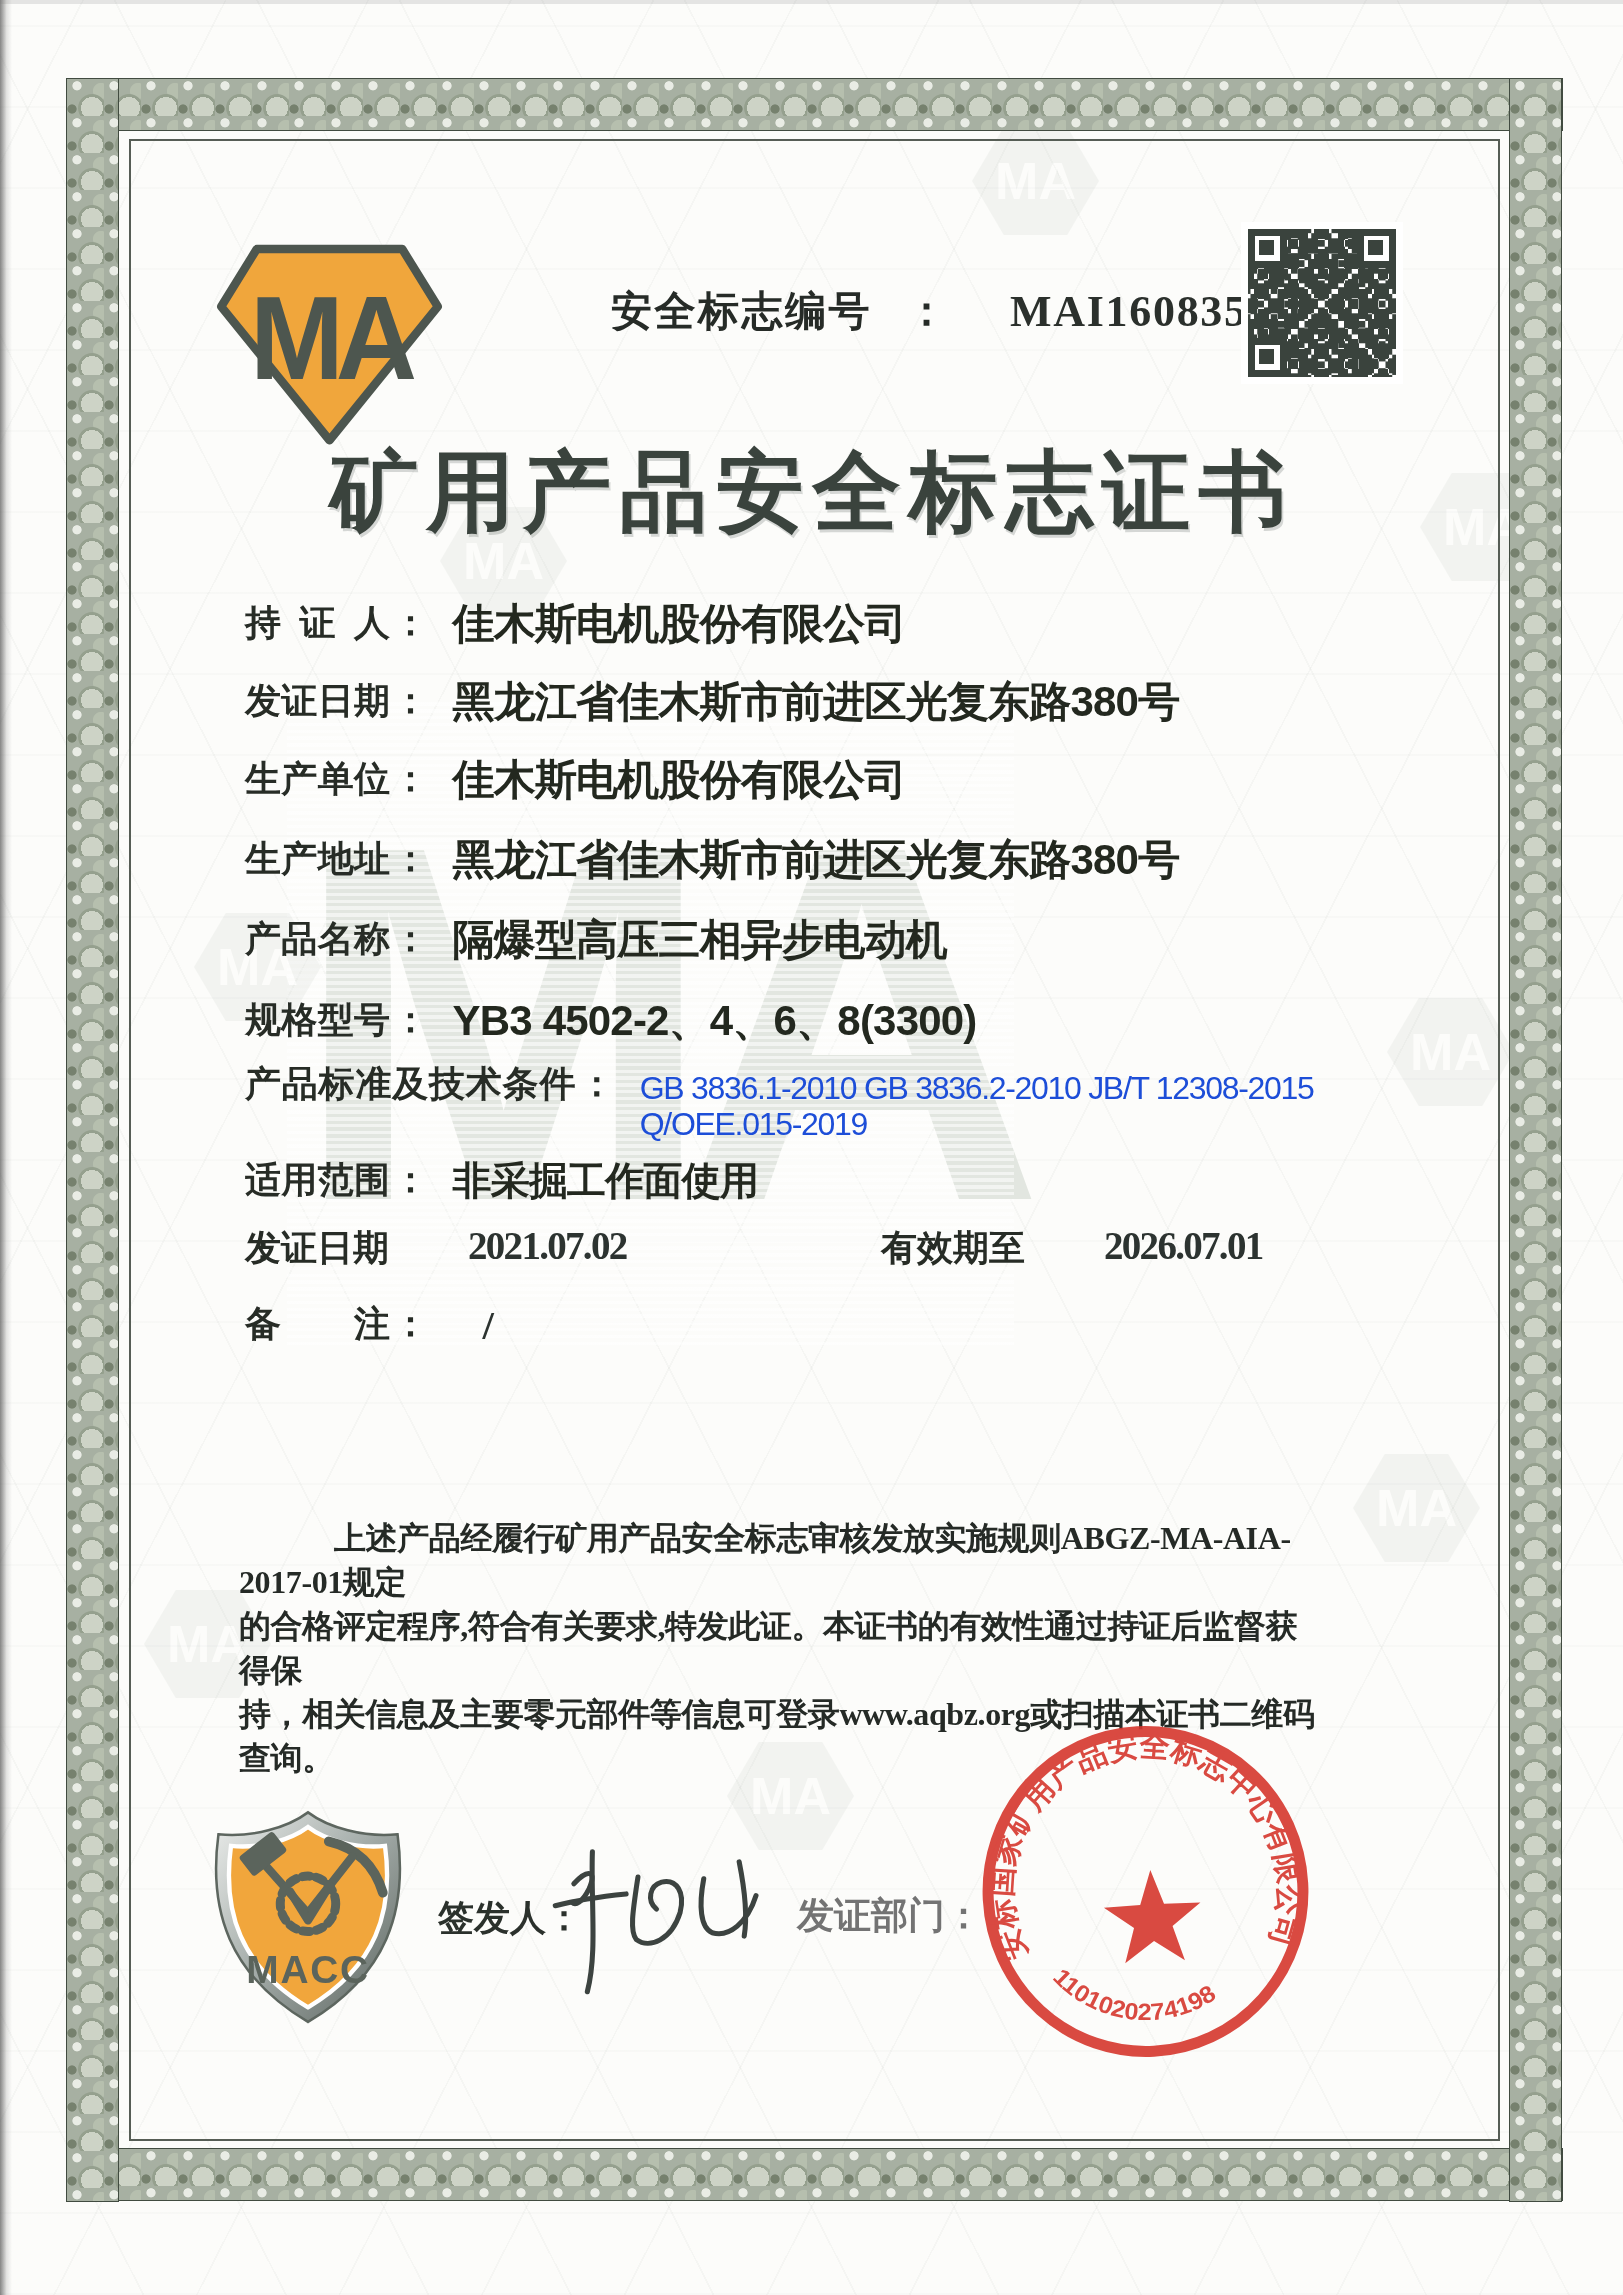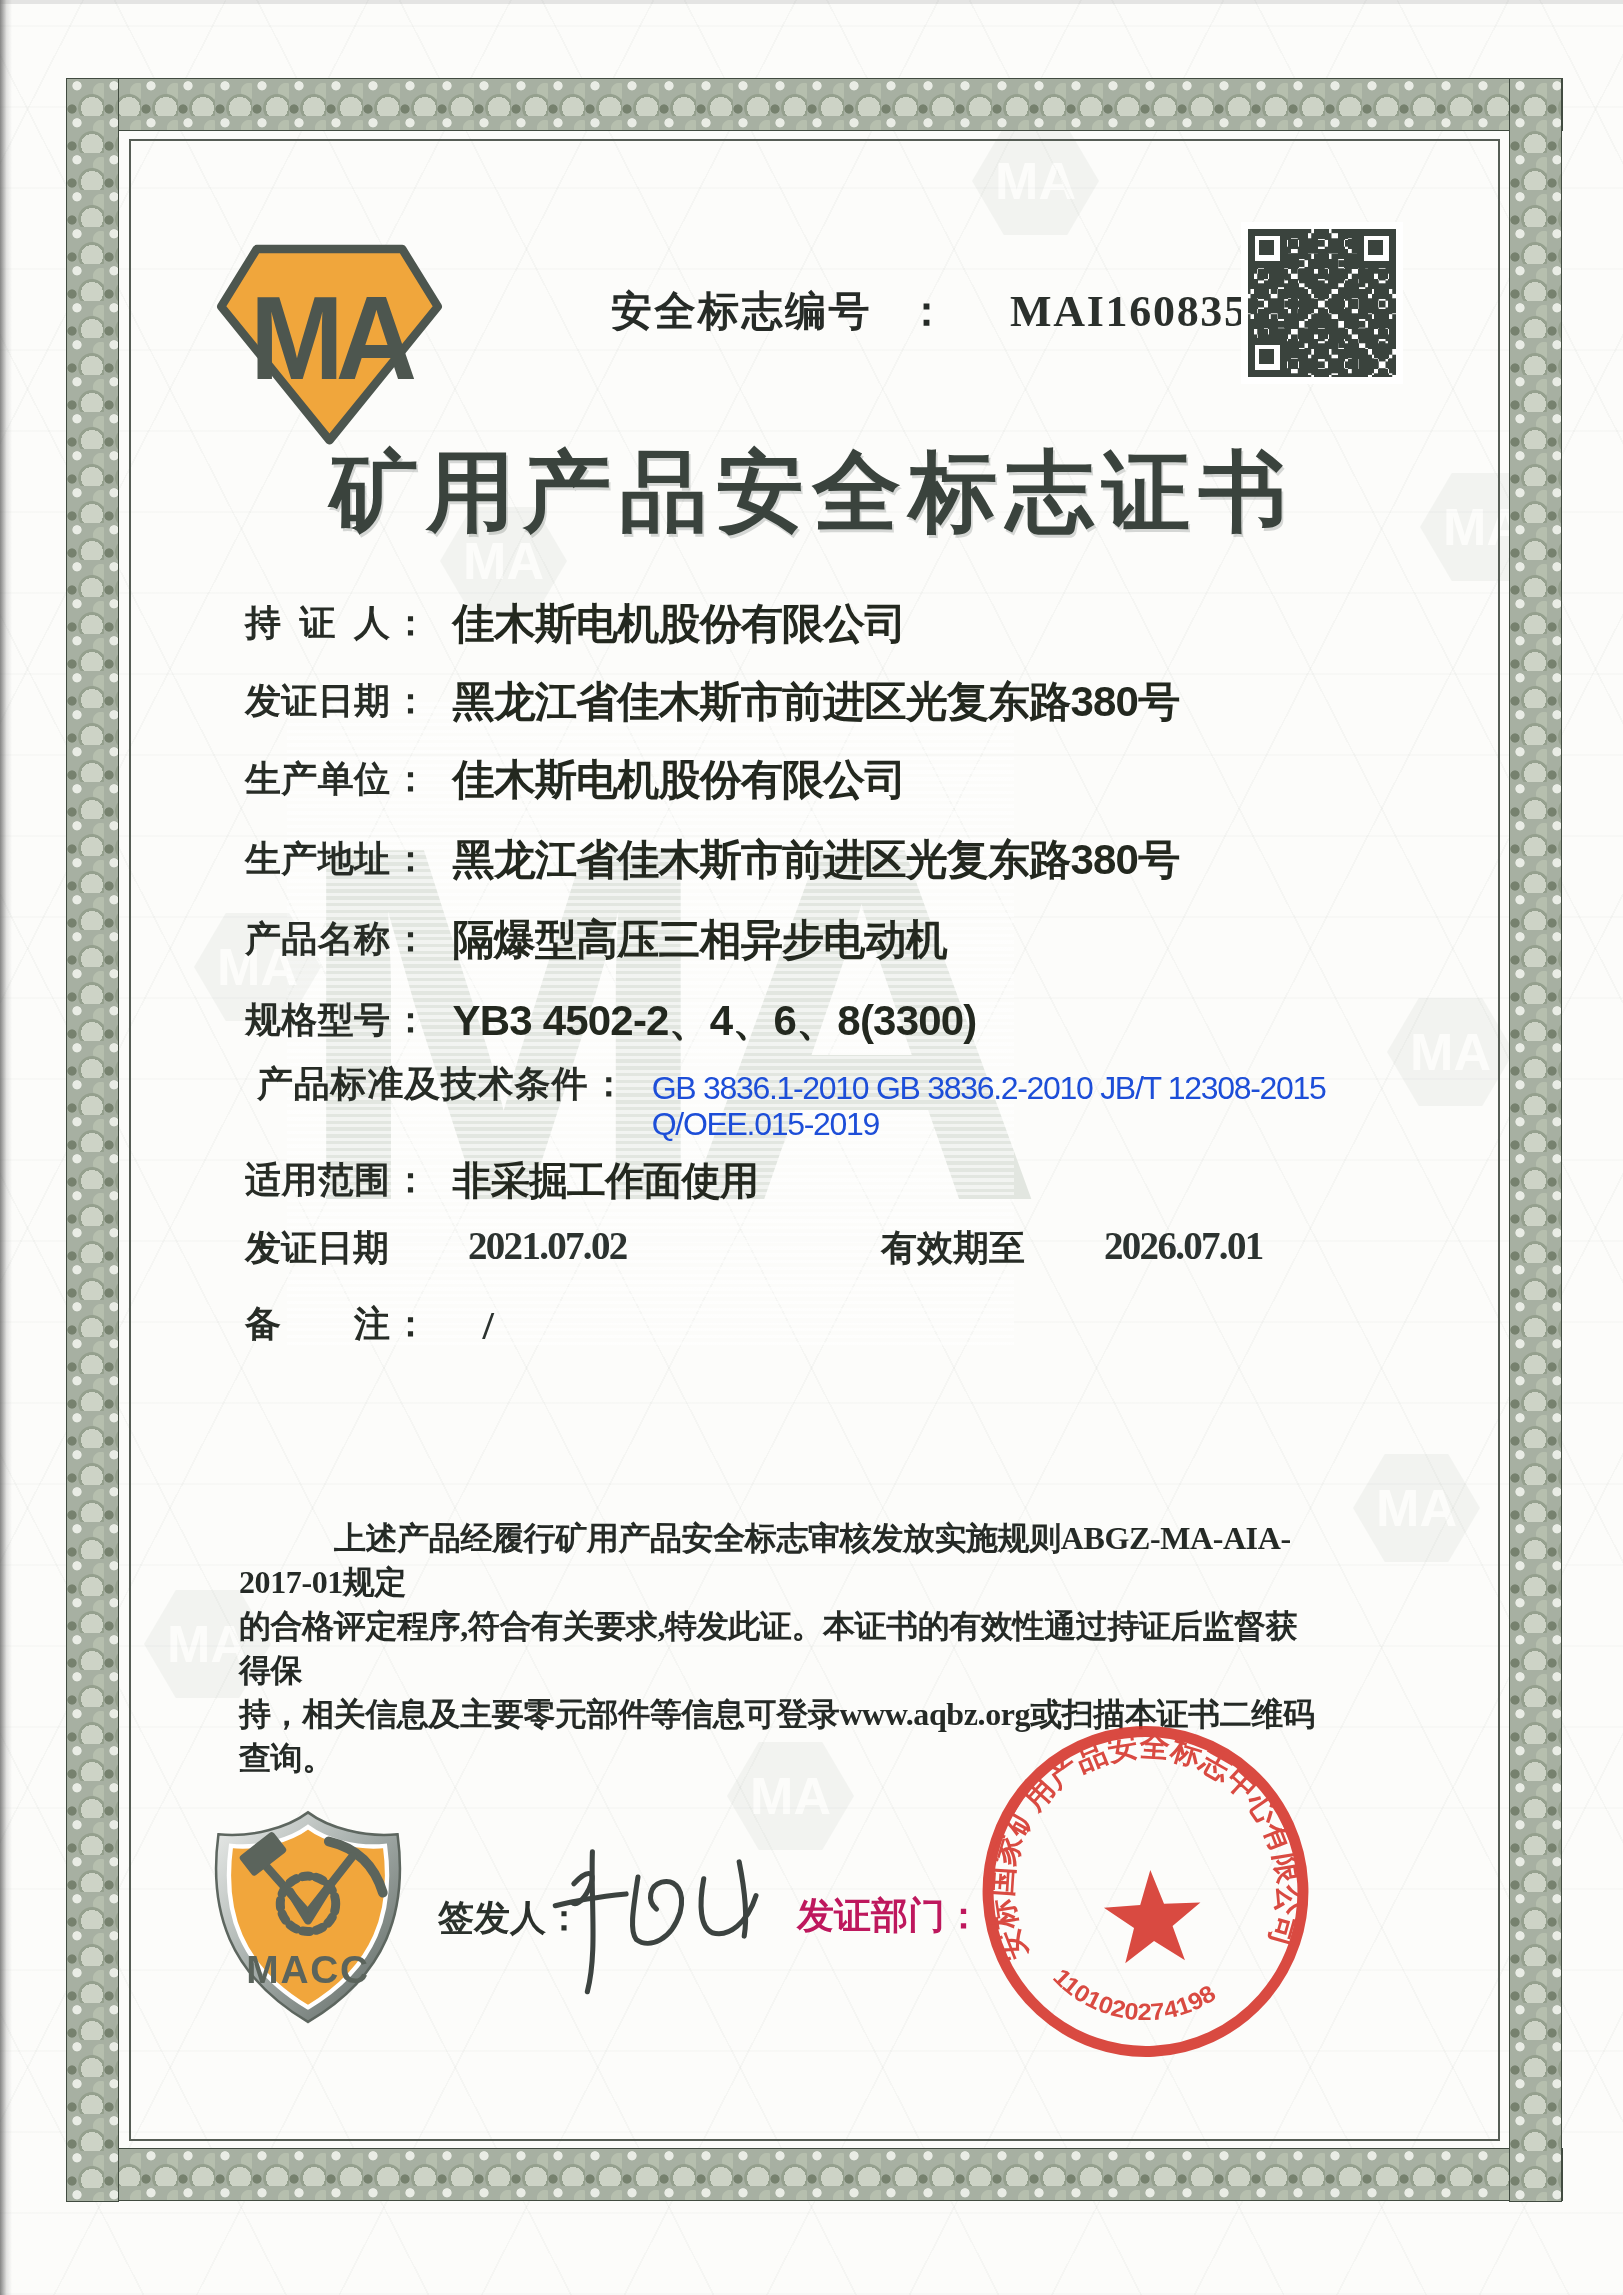--- a/index.html
+++ b/index.html
@@ -58,21 +58,21 @@
   .finder{position:absolute;width:39px;height:39px;border:7.6px solid #3a433d;background:#fff;box-sizing:border-box;}
   .finder i{position:absolute;left:4.2px;top:4.2px;width:15px;height:15px;background:#3a433d;}
   .finder.tl{left:6.8px;top:6.8px}.finder.tr{right:6.8px;top:6.8px}.finder.bl{left:6.8px;bottom:6.8px}
   
   .title{position:absolute;left:330px;top:433px;font-size:88px;font-weight:700;
       letter-spacing:8.5px;color:#3a433d;text-shadow:1.7px 2.5px 0 rgba(40,48,42,.18);white-space:nowrap;}
   
   .row{position:absolute;left:245px;display:flex;align-items:center;height:49px;white-space:nowrap;}
   .flabel{display:inline-block;width:145px;font-size:36px;font-weight:700;color:#272c26;
       text-align:justify;text-align-last:justify;}
-  .flabel.wide{width:auto;text-align-last:auto;letter-spacing:0.8px;margin-left:12px;}
+  .flabel.wide{width:auto;text-align-last:auto;letter-spacing:0.8px;}
   .fcolon{font-size:36px;font-weight:800;color:#272c26;margin-left:2.5px;}
   .fvalue{font-size:42px;font-weight:800;color:#23281f;margin-left:24px;letter-spacing:-0.8px;}
   .r1{top:599px}.r2{top:677px}.r3{top:755px}.r4{top:835px}.r5{top:915px}.r6{top:996px}
   .r7{top:1156px}
   .std-row{position:absolute;left:245px;top:1060px;display:flex;align-items:flex-start;white-space:nowrap;}
   .std-values{margin-left:25px;font-size:32px;font-weight:400;color:#1d4ed8;
       line-height:36px;letter-spacing:-1.3px;margin-top:10px;}
   .dates-row{position:absolute;left:0;top:1221px;height:47px;width:1623px;}
   .dates-row span{position:absolute;white-space:nowrap;}
   .d-il{left:245px;top:3.4px;font-size:36px;font-weight:800;color:#272c26;}
@@ -86,21 +86,21 @@
       margin-left:54px;}
   
   .statement{position:absolute;left:239px;top:1516px;width:1082px;
       font-family:"Liberation Serif",serif;font-size:32px;font-weight:700;
       color:#252a26;line-height:44px;letter-spacing:-0.4px;}
   .statement .l1{text-indent:95px;}
   
   .shield{position:absolute;left:203px;top:1809px;}
   .signer{position:absolute;left:438px;top:1894px;font-size:36px;font-weight:800;color:#2b312c;white-space:nowrap;}
   .signature{position:absolute;left:538px;top:1818px;}
-  .dept{position:absolute;left:797px;top:1891px;font-size:37px;font-weight:800;color:#be185d;white-space:nowrap;}
+  .dept{position:absolute;left:797px;top:1891px;font-size:37px;font-weight:800;color:#737373;white-space:nowrap;}
   .stamp{position:absolute;left:972px;top:1718px;opacity:.9;}
 </style>
 </head>
 <body>
 
 <div class="page">
 
   <div class="mesh"></div>
 
   <div class="wm-big">MA</div>

